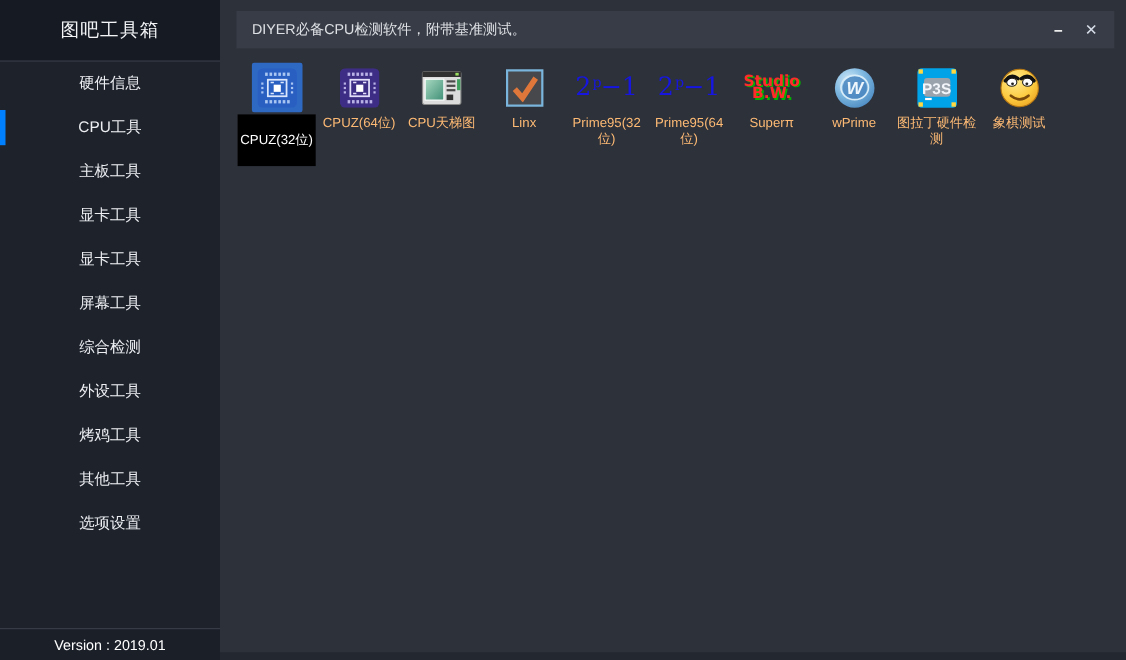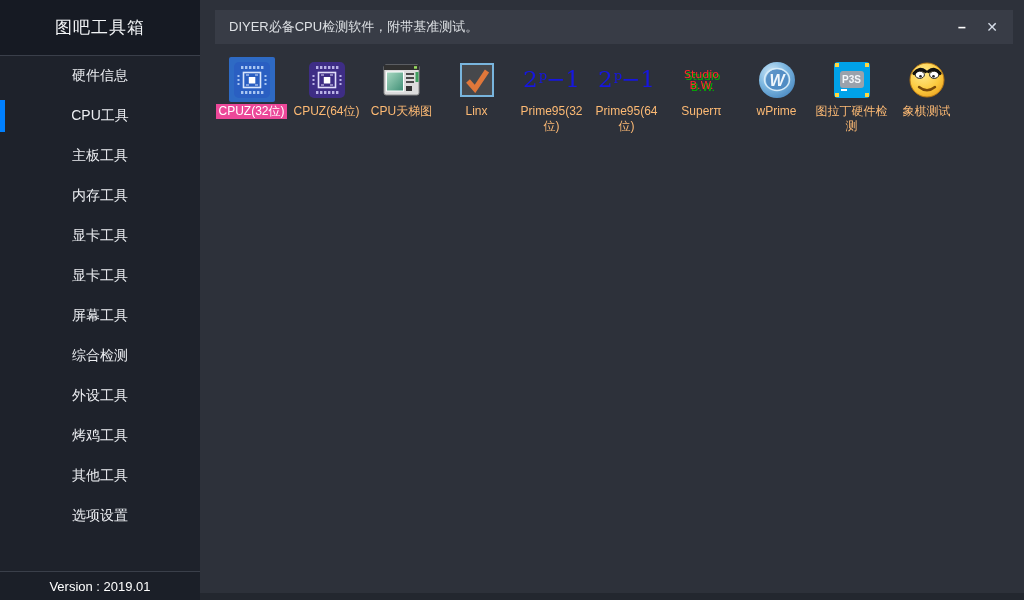--- a/index.html
+++ b/index.html
@@ -28,34 +28,34 @@
   .btn-min{right:36px;font-weight:bold;color:#ffffff;}
   .btn-close{right:6px;}
 
   
   .tools{position:absolute;left:14px;top:57px;display:flex;}
   .tool{width:75px;display:flex;flex-direction:column;align-items:center;}
   .tool-iconbox{width:46px;height:45px;display:flex;align-items:center;justify-content:center;border-radius:2px;}
   .tool.selected .tool-iconbox{background:#2e6ac4;}
   .tool-label{margin-top:2px;font-size:12px;line-height:15px;color:#fdba74;text-align:center;
     max-width:72px;word-break:break-all;}
-  .tool.selected .tool-label{background:#ec4899;color:#fff;padding:0 2px;text-align:right;}
+  .tool.selected .tool-label{background:#000000;color:#fff;padding:16px 2px;text-align:right;}
 
   
   .linx-box{width:34px;height:34px;box-sizing:border-box;border:2px solid #79b5dd;background:#46484c;
     display:flex;align-items:center;justify-content:center;}
   .mersenne{color:#1616e0;font-family:"DejaVu Serif","Liberation Serif",serif;font-weight:normal;
     font-size:23px;line-height:1;}
   .mersenne sup{font-size:13px;vertical-align:7px;margin:0 -1px 0 1px;}
-  .superpi{font-family:"DejaVu Sans",sans-serif;font-weight:normal;font-size:11px;line-height:11px;
+  .superpi{font-family:"DejaVu Sans",sans-serif;font-weight:bold;font-size:14px;line-height:11px;
     color:#ff2a2a;text-shadow:1.5px 1.5px 0 #00b400;text-align:center;}
   .p3s{width:36px;height:36px;background:#00a2e8;border-radius:4px;position:relative;
     display:flex;align-items:center;justify-content:center;}
   .p3s-inner{width:24px;height:17px;background:#9aa2ac;border-radius:3px;color:#f2f6fa;
-    font-size:10px;font-weight:bold;display:flex;align-items:center;justify-content:center;}
+    font-size:14px;font-weight:bold;display:flex;align-items:center;justify-content:center;}
   .p3s .dot{position:absolute;width:4px;height:4px;background:#ffd840;}
   .p3s .d-tl{left:1px;top:1px;} .p3s .d-tr{right:1px;top:1px;}
   .p3s .d-bl{left:1px;bottom:1px;} .p3s .d-br{right:1px;bottom:1px;}
   .p3s .dash{position:absolute;left:7px;bottom:7px;width:6px;height:2px;background:#ffffff;}
 </style>
 </head>
 <body>
 
 <div class="app">
 
@@ -66,24 +66,20 @@
 
         <span>硬件信息</span>
       </div>
       <div class="menu-item selected">
         <span class="indicator"></span>
         <span>CPU工具</span>
       </div>
       <div class="menu-item">
 
         <span>主板工具</span>
-      </div>
-      <div class="menu-item">
-
-        <span>内存工具</span>
       </div>
       <div class="menu-item">
 
         <span>显卡工具</span>
       </div>
       <div class="menu-item">
 
         <span>显卡工具</span>
       </div>
       <div class="menu-item">

